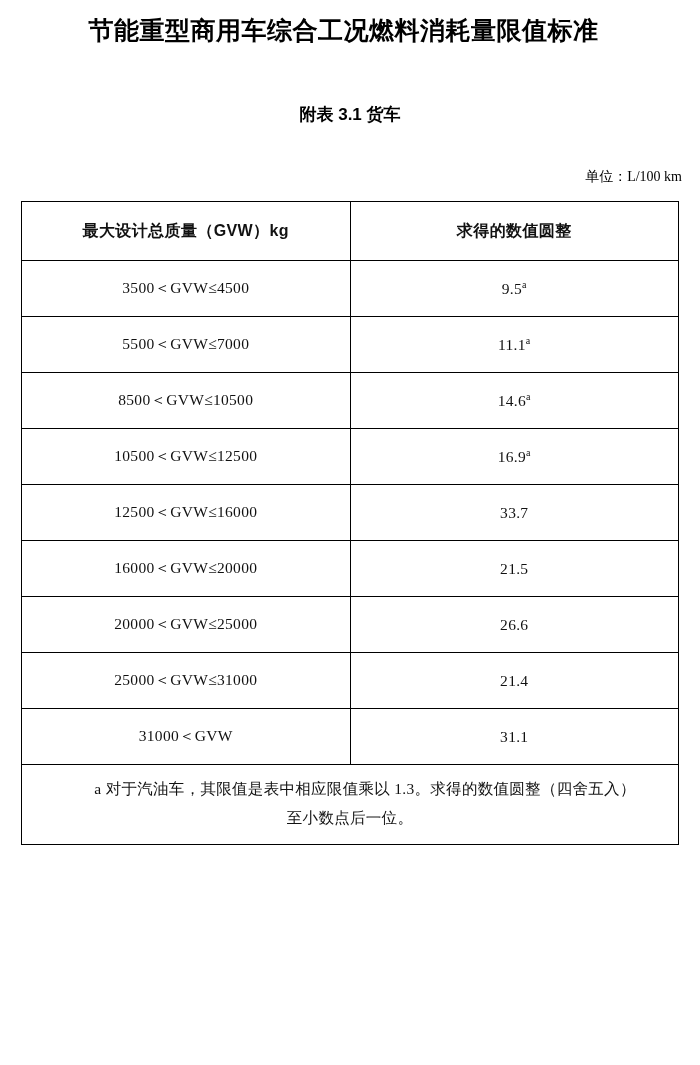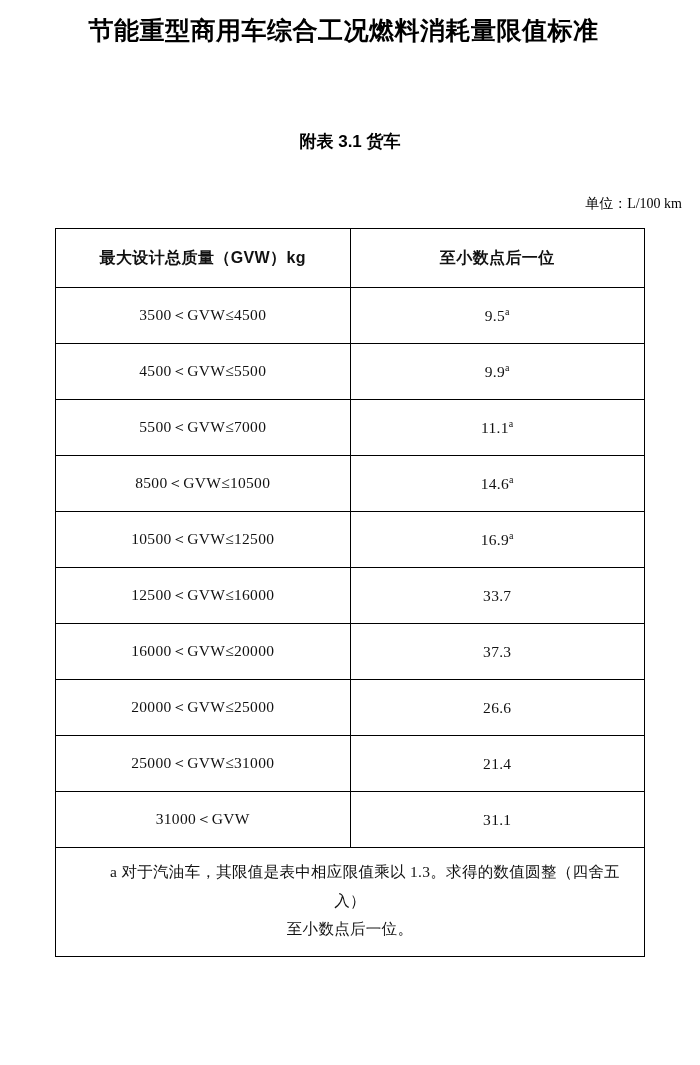--- a/index.html
+++ b/index.html
@@ -32,33 +32,33 @@
     margin: 14px 13px 0 0;
     padding: 0 4px;
     white-space: nowrap;
   }
   .subtitle {
     text-align: center;
     font-family: "Liberation Sans", "DejaVu Sans", sans-serif;
     font-weight: bold;
     font-size: 17px;
     color: #000000;
-    margin-top: 83px;
+    margin-top: 56px;
   }
   .unit-line {
     text-align: right;
     font-size: 14px;
     font-family: "Liberation Serif", "DejaVu Serif", serif;
     color: #000000;
     margin-top: 42px;
     padding-right: 18px;
   }
   table.fuel-table {
     border-collapse: collapse;
-    width: 590px;
+    width: 658px;
     margin: 15px auto 0 auto;
     table-layout: fixed;
   }
   table.fuel-table th,
   table.fuel-table td {
     border: 1.2px solid #000000;
     text-align: center;
     vertical-align: middle;
   }
   table.fuel-table th {
@@ -108,51 +108,47 @@
   <div class="unit-line">单位：L/100 km</div>
 
   <table class="fuel-table">
     <colgroup>
       <col class="col-a">
       <col class="col-b">
     </colgroup>
     <thead>
       <tr>
         <th>最大设计总质量（GVW）kg</th>
-        <th>至小数点后一位</th>
+        <th>求得的数值圆整</th>
       </tr>
     </thead>
     <tbody>
       <tr>
         <td>3500＜GVW≤4500</td>
         <td><span>9.5</span><sup class="note">a</sup></td>
-      </tr>
-      <tr>
-        <td>4500＜GVW≤5500</td>
-        <td><span>9.9</span><sup class="note">a</sup></td>
       </tr>
       <tr>
         <td>5500＜GVW≤7000</td>
         <td><span>11.1</span><sup class="note">a</sup></td>
       </tr>
       <tr>
         <td>8500＜GVW≤10500</td>
         <td><span>14.6</span><sup class="note">a</sup></td>
       </tr>
       <tr>
         <td>10500＜GVW≤12500</td>
         <td><span>16.9</span><sup class="note">a</sup></td>
       </tr>
       <tr>
         <td>12500＜GVW≤16000</td>
         <td><span>33.7</span><sup class="note"></sup></td>
       </tr>
       <tr>
         <td>16000＜GVW≤20000</td>
-        <td><span>37.3</span><sup class="note"></sup></td>
+        <td><span>21.5</span><sup class="note"></sup></td>
       </tr>
       <tr>
         <td>20000＜GVW≤25000</td>
         <td><span>26.6</span><sup class="note"></sup></td>
       </tr>
       <tr>
         <td>25000＜GVW≤31000</td>
         <td><span>21.4</span><sup class="note"></sup></td>
       </tr>
       <tr>

